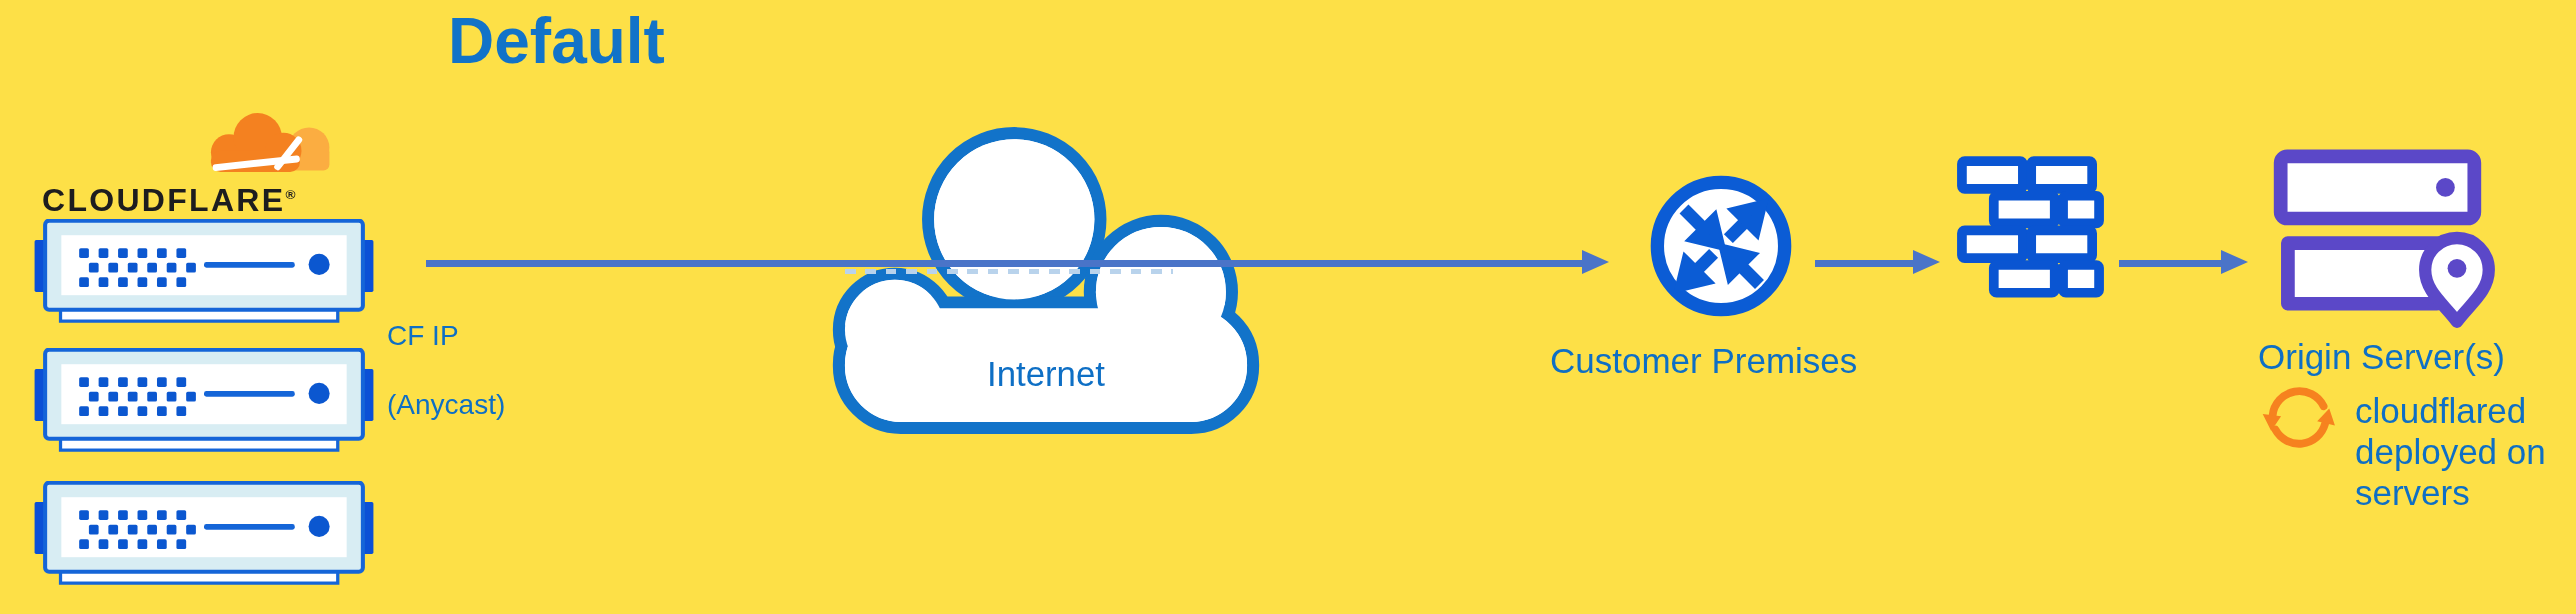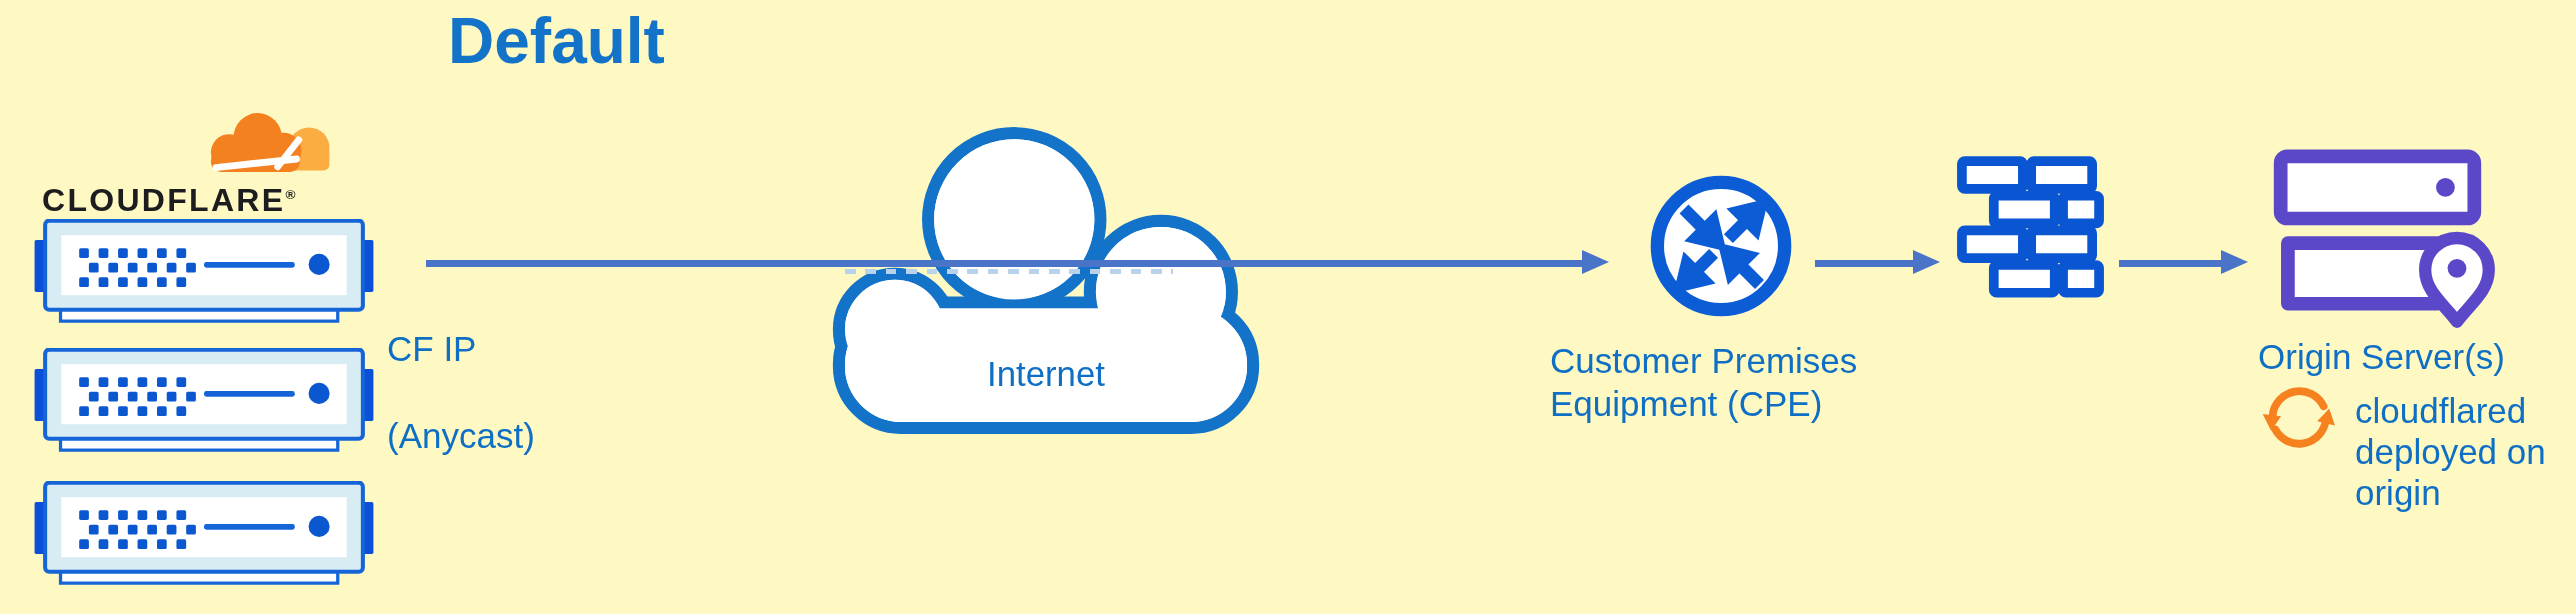--- a/index.html
+++ b/index.html
@@ -1,24 +1,24 @@
 <!DOCTYPE html>
 <html style="font-size:12px"><head>
 <meta charset="utf-8">
 <style>
   html,body{margin:0;padding:0;background:#ffffff;}
-  #canvas{position:relative;width:2576px;height:614px;background:#fef9c3;overflow:hidden;
+  #canvas{position:relative;width:2576px;height:614px;background:#fde047;overflow:hidden;
           font-family:"Liberation Sans",sans-serif;}
   .abs{position:absolute;}
   .lbl{color:#0e6fc5;font-size:35px;line-height:1.22;white-space:nowrap;}
   #title{left:448px;top:4.5px;font-size:64px;font-weight:600;color:#1273c8;line-height:1.15;}
   #wordmark{left:42px;top:182px;font-size:32px;font-weight:700;letter-spacing:2.3px;color:#1d1d1f;white-space:nowrap;}
   #wordmark .reg{font-size:13.6px;vertical-align:super;letter-spacing:0;}
   #request-label{left:469px;top:213px;font-size:33px;}
-  #cfip-label{left:387px;top:284px;font-size:35px;line-height:1.24;white-space:pre-line;}
+  #cfip-label{left:387px;top:284px;font-size:28px;line-height:1.24;white-space:pre-line;}
   #cpe-label{left:1550px;top:340px;}
   #firewall-label{left:1887px;top:331px;width:342px;text-align:center;}
   #origin-label{left:2258px;top:336px;}
   #cloudflared-note{left:2355px;top:391px;line-height:1.17;}
   .flow-line{height:6.8px;background:#4a74c8;top:260px;}
   .flow-head{width:0;height:0;border-top:12px solid transparent;border-bottom:12px solid transparent;
              border-left:27px solid #4a74c8;top:250px;}
   #dashed-line{left:845px;top:269px;width:328px;height:4.5px;
     background:repeating-linear-gradient(90deg,#b9d3ec 0 10.6px,rgba(0,0,0,0) 10.6px 20.4px);}
   svg{display:block;}
@@ -174,21 +174,20 @@
       <line x1="110" y1="90" x2="135" y2="65"></line>
       <polygon points="153,47 146,76 124,54"></polygon>
       <line x1="90" y1="110" x2="65" y2="135"></line>
       <polygon points="47,153 76,146 54,124"></polygon>
       <line x1="152" y1="152" x2="125" y2="125"></line>
       <polygon points="107,107 136,114 114,136"></polygon>
     </g>
   </svg>
   <div id="cpe-label" class="abs lbl">
     <span>Customer Premises</span><br>
-    <span>Equipment (CPE)</span>
   </div>
 
   <svg class="abs" style="left:1955px;top:155px;" width="151" height="148" viewBox="0 0 218 212">
     <g fill="#ffffff" stroke="#0a55d2" stroke-width="14" stroke-linejoin="round">
       <rect x="10" y="8" width="88" height="40" rx="4"></rect>
       <rect x="110" y="8" width="88" height="40" rx="4"></rect>
       <rect x="56" y="58" width="88" height="40" rx="4"></rect>
       <rect x="156" y="58" width="52" height="40" rx="4"></rect>
       <rect x="10" y="108" width="88" height="40" rx="4"></rect>
       <rect x="110" y="108" width="88" height="40" rx="4"></rect>
@@ -212,17 +211,17 @@
       <path d="M 26 64 A 38 38 0 0 0 96 56"></path>
     </g>
     <g fill="#f6821f">
       <polygon points="20,66 34,45 8,42"></polygon>
       <polygon points="102,34 85,52 110,58"></polygon>
     </g>
   </svg>
   <div id="cloudflared-note" class="abs lbl">
     <span>cloudflared</span><br>
     <span>deployed on</span><br>
-    <span>origin</span>
+    <span>servers</span>
   </div>
 
 </div>
 
 
 </body></html>

